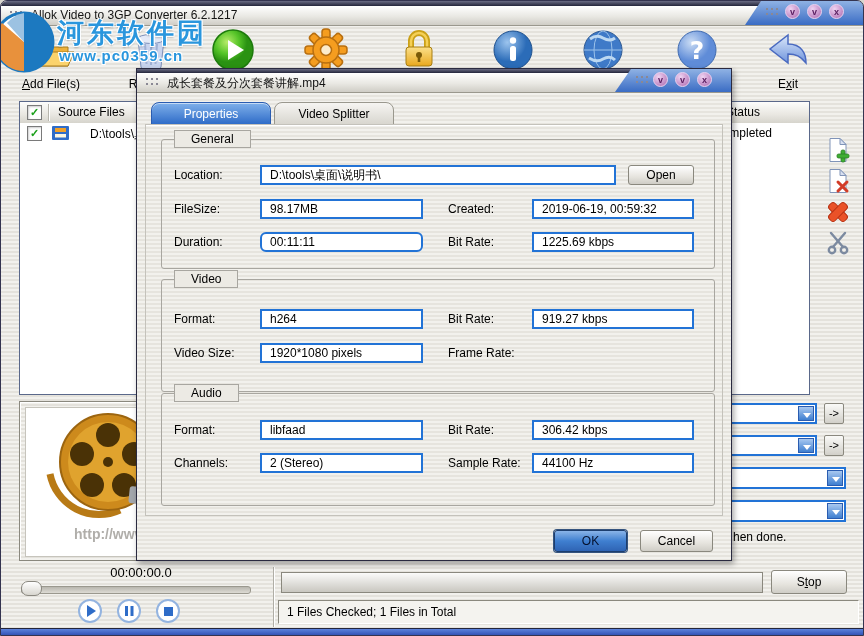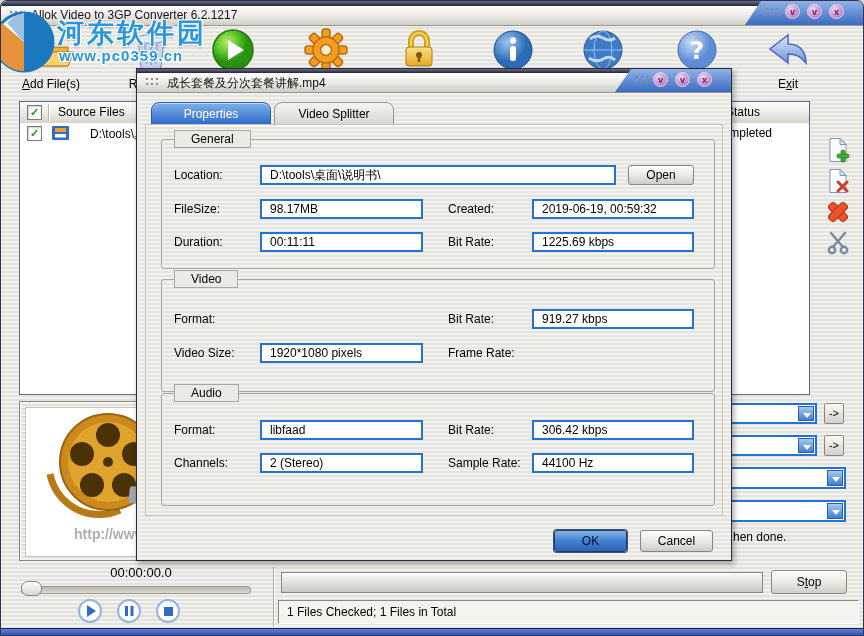--- a/index.html
+++ b/index.html
@@ -420,28 +420,29 @@
       <span class="legend">General</span>
     </div>
     <span class="frm-label" style="left:37px;top:99px;">Location:</span>
     <div class="field" style="left:123px;top:96px;width:356px;">D:\tools\桌面\说明书\</div>
     <div class="skin-btn open-btn">Open</div>
     <span class="frm-label" style="left:37px;top:133px;">FileSize:</span>
     <div class="field" style="left:123px;top:130px;width:163px;">98.17MB</div>
     <span class="frm-label" style="left:311px;top:133px;">Created:</span>
     <div class="field" style="left:395px;top:130px;width:162px;">2019-06-19, 00:59:32</div>
     <span class="frm-label" style="left:37px;top:166px;">Duration:</span>
-    <div class="field" style="left:123px;top:163px;width:163px;">00:11:11</div>
+    <div class="field" style="left:123px;top:163px;width:163px;border-radius:6px;">00:11:11</div>
     <span class="frm-label" style="left:311px;top:166px;">Bit Rate:</span>
     <div class="field" style="left:395px;top:163px;width:162px;">1225.69 kbps</div>
 
     <div class="group" style="top:210px;height:113px;">
       <span class="legend">Video</span>
     </div>
     <span class="frm-label" style="left:37px;top:243px;">Format:</span>
+    <div class="field" style="left:123px;top:240px;width:163px;">h264</div>
     <span class="frm-label" style="left:311px;top:243px;">Bit Rate:</span>
     <div class="field" style="left:395px;top:240px;width:162px;">919.27 kbps</div>
     <span class="frm-label" style="left:37px;top:277px;">Video Size:</span>
     <div class="field" style="left:123px;top:274px;width:163px;">1920*1080 pixels</div>
     <span class="frm-label" style="left:311px;top:277px;">Frame Rate:</span>
 
     <div class="group" style="top:324px;height:113px;">
       <span class="legend">Audio</span>
     </div>
     <span class="frm-label" style="left:37px;top:354px;">Format:</span>

